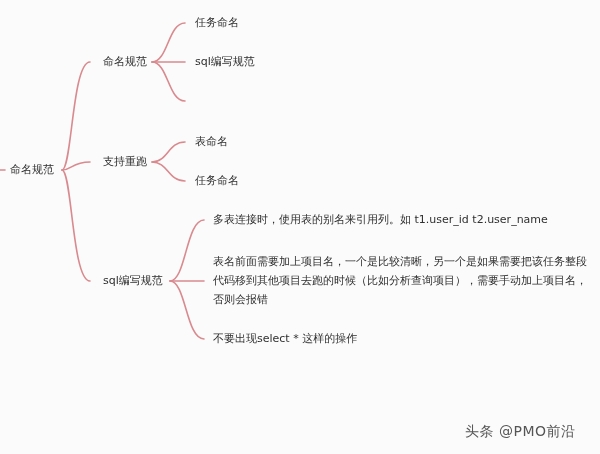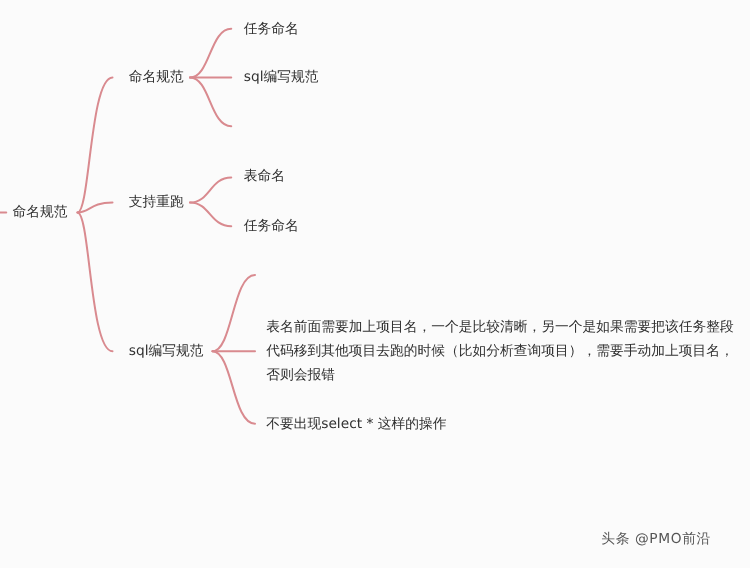--- a/index.html
+++ b/index.html
@@ -12,21 +12,21 @@
     }
     #canvas { position: absolute; left: 0; top: 0; width: 600px; height: 454px; }
     svg.links { position: absolute; left: 0; top: 0; }
     .node {
       position: absolute; font-size: 11px; line-height: 14px;
       color: #2f2f2f; white-space: nowrap;
     }
     .node.multi { white-space: normal; width: 380px; line-height: 19px; }
     .watermark {
       position: absolute; left: 465px; top: 423px;
-      font-size: 11px; color: #555; letter-spacing: 0.5px; margin-left: 16px;
+      font-size: 14px; color: #555; letter-spacing: 0.5px;
     }
   </style>
 </head>
 <body>
 
 <div id="canvas">
   <svg class="links" width="600" height="454">
     <g fill="none" stroke="#d98a8f" stroke-width="1.6" stroke-linecap="round">
 
       <path d="M0 170 L5 170"></path>
@@ -52,17 +52,18 @@
 
   <div class="node" style="left:103px; top:55px;">命名规范</div>
   <div class="node" style="left:195px; top:16px;">任务命名</div>
   <div class="node" style="left:195px; top:55px;">sql编写规范</div>
 
   <div class="node" style="left:103px; top:155px;">支持重跑</div>
   <div class="node" style="left:195px; top:135px;font-family:Liberation Mono, monospace;">表命名</div>
   <div class="node" style="left:195px; top:174px;">任务命名</div>
 
   <div class="node" style="left:103px; top:274px;text-align:center;">sql编写规范</div>
+  <div class="node" style="left:213px; top:213px;">多表连接时，使用表的别名来引用列。如 t1.user_id t2.user_name</div>
   <div class="node multi" style="left:213px; top:252px;">表名前面需要加上项目名，一个是比较清晰，另一个是如果需要把该任务整段代码移到其他项目去跑的时候（比如分析查询项目），需要手动加上项目名，否则会报错</div>
   <div class="node" style="left:213px; top:332px;">不要出现select * 这样的操作</div>
 </div>
 
 <div class="watermark">头条 @PMO前沿</div>
 
 </body></html>

